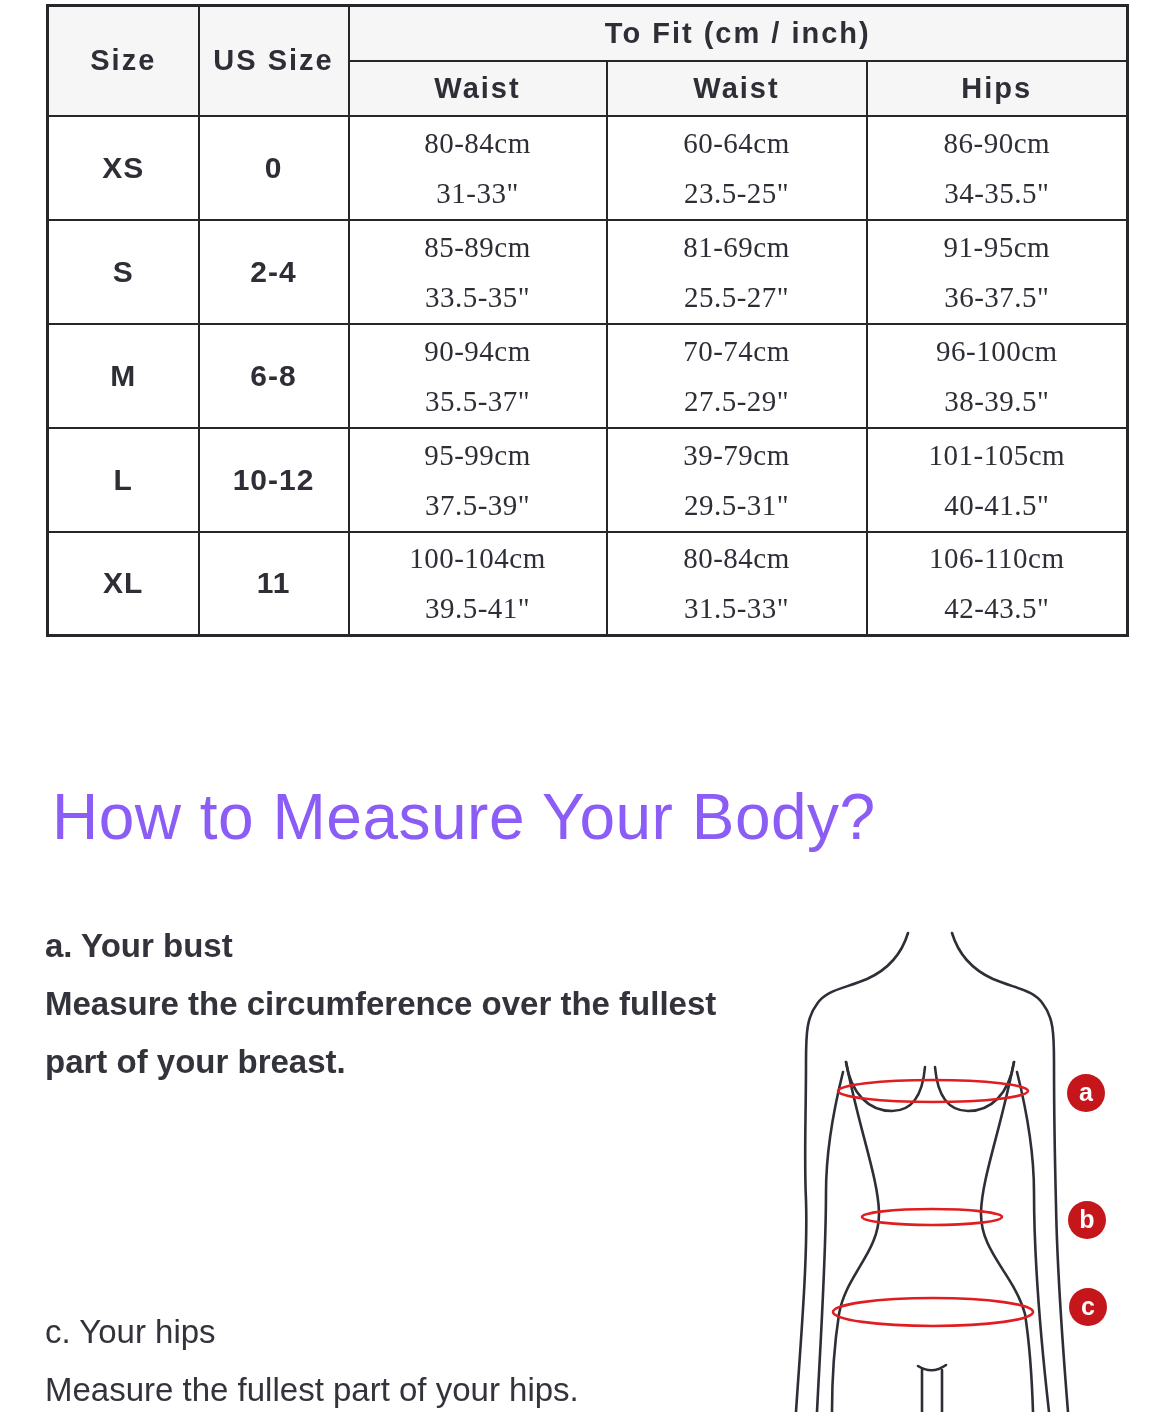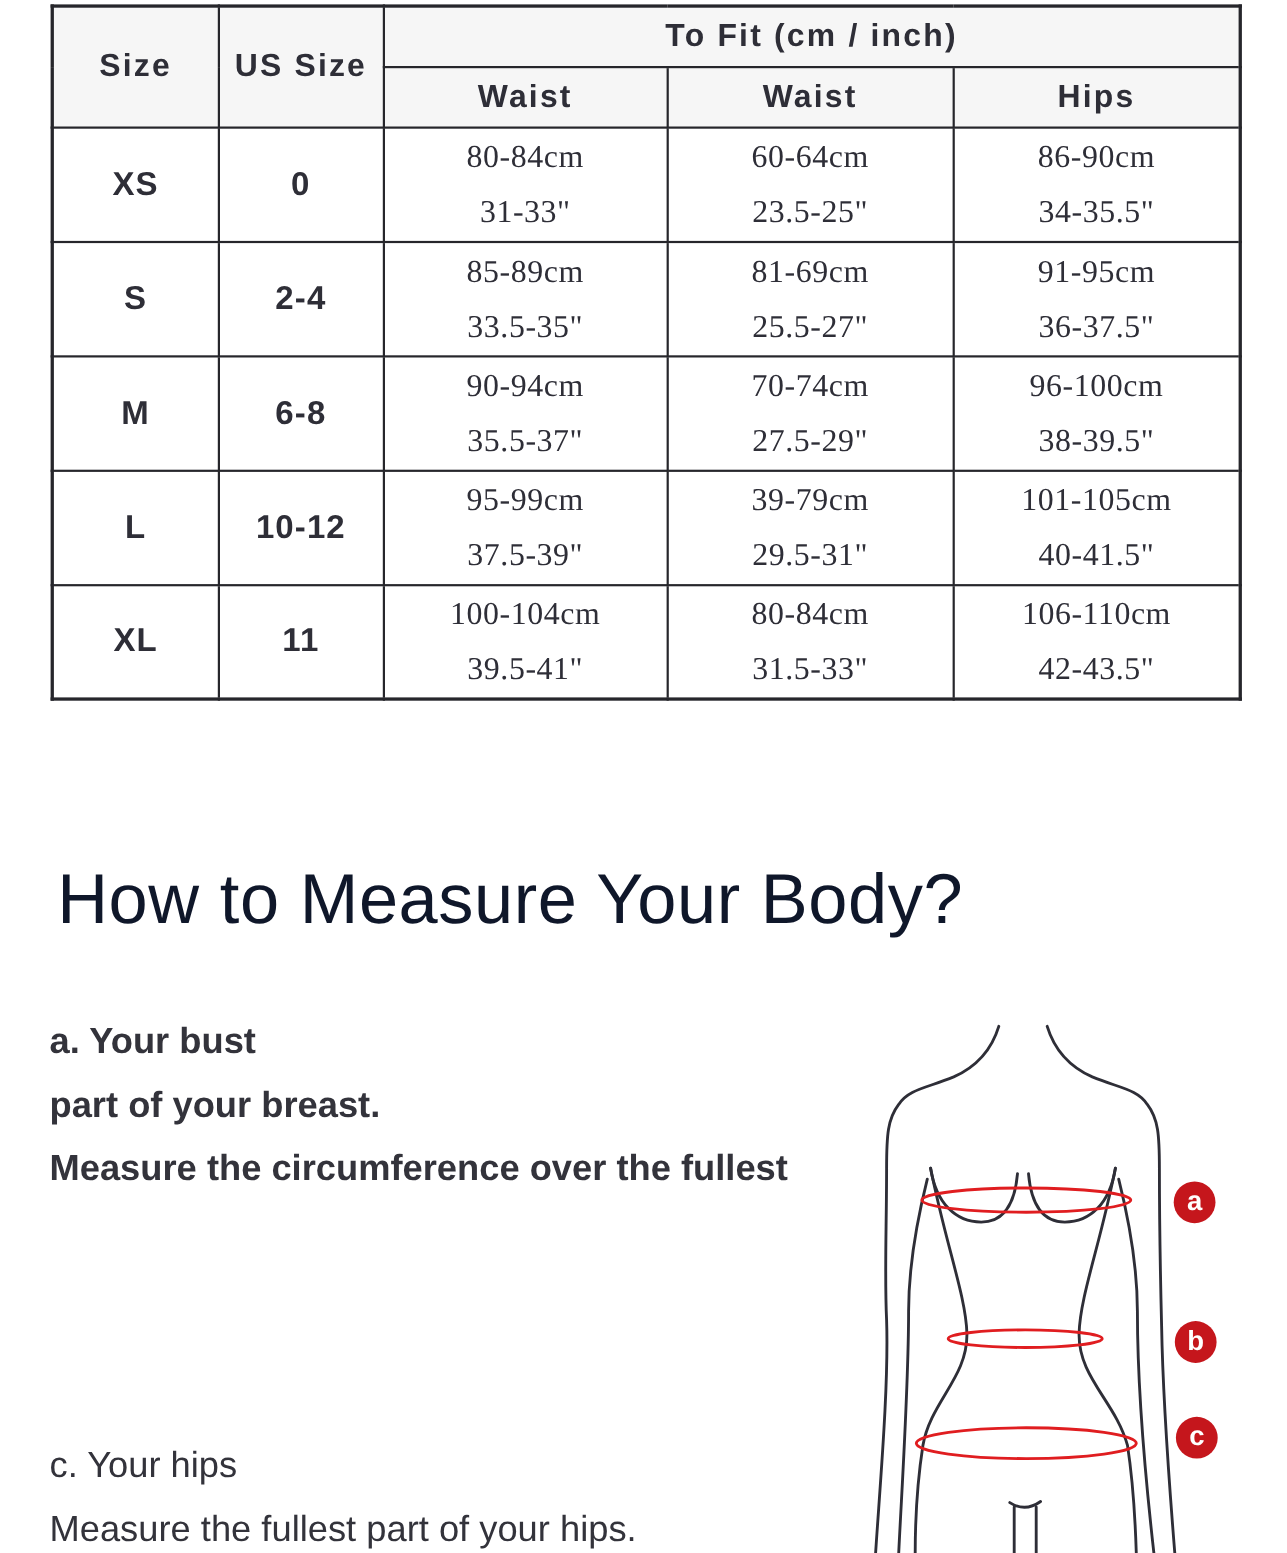--- a/index.html
+++ b/index.html
@@ -55,21 +55,21 @@
     line-height:50px;
     font-family:Liberation Serif, serif;
   }
   
   .guide-title{
     position:absolute;
     left:52px; top:780px;
     font-size:64px;
     font-weight:normal;
     letter-spacing:0.5px;
-    color:#0f172a;
+    color:#8b5cf6;
     white-space:nowrap;
   }
   
   .section{
     position:absolute;
     left:45px;
     font-size:33px;
     line-height:58px;
     color:#33333b;
     white-space:nowrap;
@@ -207,22 +207,22 @@
           <div>42-43.5"</div>
         </td>
       </tr>
     </tbody>
   </table>
 
   <div class="guide-title">How to Measure Your Body?</div>
 
   <div class="section section-a">
     <div>a. Your bust</div>
+    <div>Measure the circumference over the fullest</div>
     <div>part of your breast.</div>
-    <div>Measure the circumference over the fullest</div>
   </div>
   <div class="section section-c">
     <div>c. Your hips</div>
     <div>Measure the fullest part of your hips.</div>
   </div>
 
   <div class="figure">
     <svg viewBox="0 0 390 492">
 
       <path class="body-line" d="M128,13 C121,36 107,50 87,59 C63,69 46,70 37,84 C27,97 26,112 26,142 C26,195 24,240 26,280 C28,340 20,430 16,492"></path>

